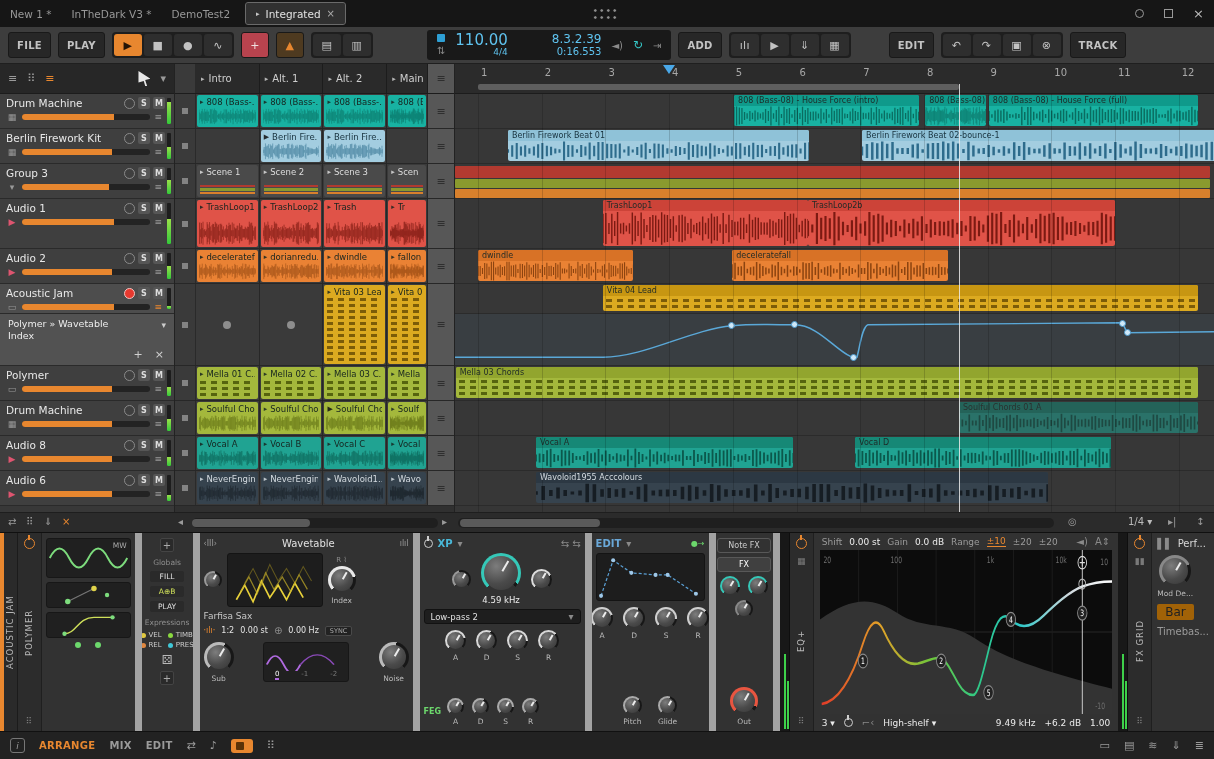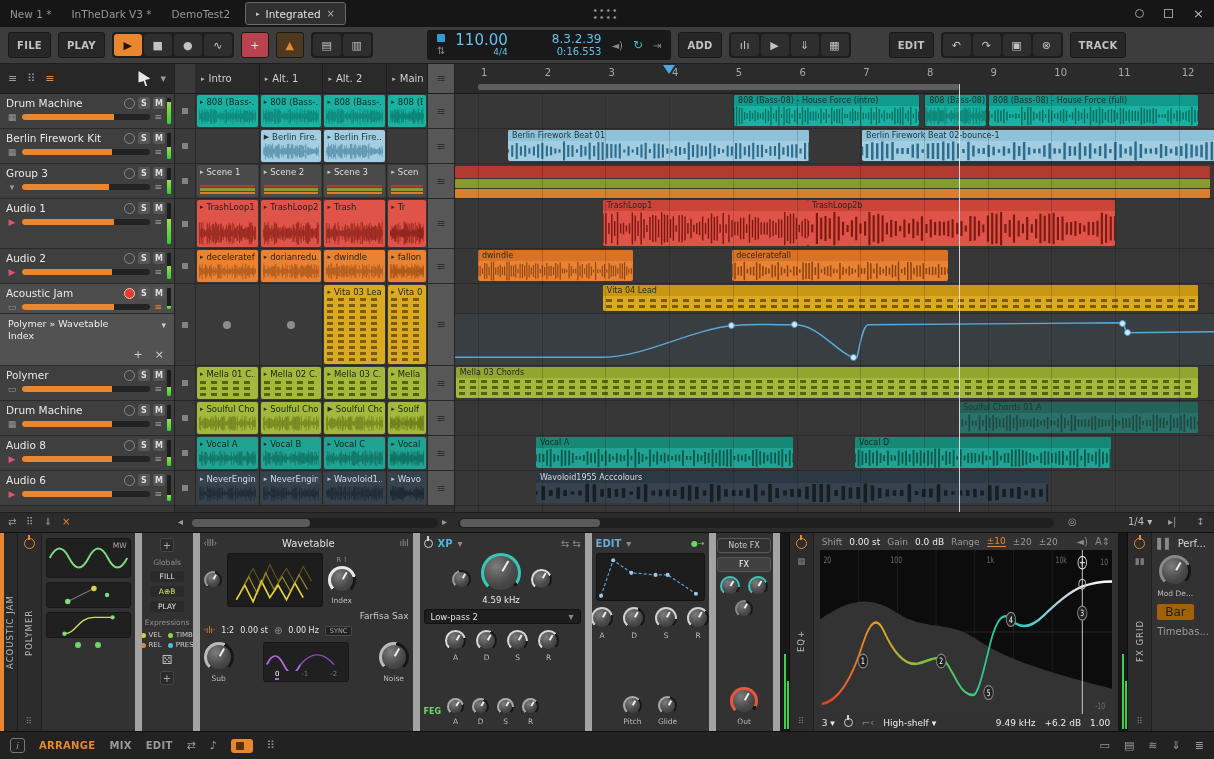--- a/index.html
+++ b/index.html
@@ -140,21 +140,21 @@
 .exgrid span{display:flex;align-items:center;gap:3px}
 .exgrid i{width:5px;height:5px;border-radius:50%;display:block}
 .dice{color:#b8b8b8;font-size:12px}
 .wthead{display:flex;align-items:center;justify-content:space-between;font-size:8px;color:#9a9a9a}
 .wtt{color:#e0e0e0;font-size:10px}
 .wtmain{display:flex;align-items:center;gap:5px}
 .wtdisp{background:#1d1d1d;border:1px solid #141414;border-radius:3px;width:96px;height:54px}
 .wtdisp svg{width:100%;height:100%}
 .wtr{display:flex;flex-direction:column;align-items:center;gap:2px}
 .tiny{font-size:7px}
-.wtpreset{text-align:right;font-size:9px;color:#c8c8c8}
+.wtpreset{text-align:left;font-size:9px;color:#c8c8c8}
 .wtparams{display:flex;align-items:center;gap:6px;font-size:8px;color:#9a9a9a}
 .oic{color:#e8872f;font-size:8px}
 .pv{color:#e4e4e4}
 .badge{font-size:6.5px;background:#222;border:1px solid #4a4a4a;border-radius:2px;padding:0 4px;color:#aaa}
 .wtosc{display:flex;align-items:flex-start;justify-content:space-between;gap:4px;margin-top:2px}
 .subwave{background:#202020;border:1px solid #171717;border-radius:3px;width:86px;height:40px;position:relative}
 .subwave svg{width:100%;height:28px}
 .octs{position:absolute;bottom:1px;left:0;right:0;display:flex;justify-content:space-around;font-size:7px;color:#777}
 .octs .onoct{color:#fff;border-bottom:2px solid #b06ae0}
 .kwrap{display:flex;flex-direction:column;align-items:center;gap:2px}

